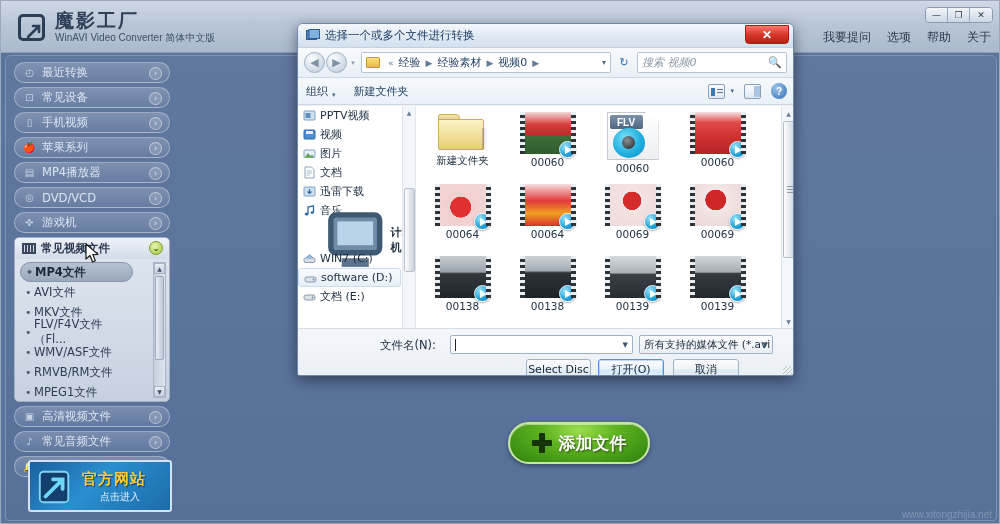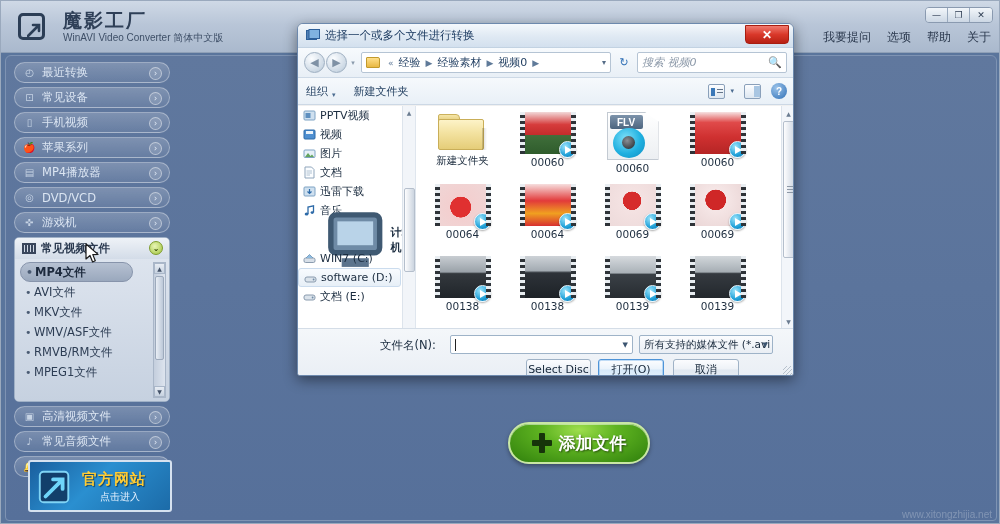--- a/index.html
+++ b/index.html
@@ -17,21 +17,21 @@
     border: 1px solid #9aa9bd;
     overflow: hidden;
   }
 
   
   #app-header {
     position: absolute; left: 0; top: 0; width: 1000px; height: 52px;
     background: linear-gradient(180deg, #cfd9e6 0%, #b9c6d8 45%, #aab9cd 100%);
     border-bottom: 1px solid #8fa0b7;
   }
-  #brand { position: absolute; left: 14px; top: 9px; display: flex; gap: 16px; }
+  #brand { position: absolute; left: 14px; top: 9px; display: flex; align-items: center; gap: 8px; }
   #brand-logo {
     width: 32px; height: 32px; position: relative;
     display: flex; align-items: center; justify-content: center;
   }
   #brand-logo .lg-box {
     width: 27px; height: 27px; border: 3px solid #2c3e56; border-radius: 5px;
     position: relative; background: transparent;
   }
   #brand-logo .lg-arrow {
     position: absolute; left: 6px; top: 6px; width: 16px; height: 16px;
@@ -596,20 +596,21 @@
         <div id="group-video">
           <div id="group-video-header">
             <span class="gv-ico"></span>
             <span>常见视频文件</span>
             <span class="gv-chev">⌄</span>
           </div>
           <div id="group-video-list">
             <div class="sub-item selected">MP4文件</div>
             <div class="sub-item">AVI文件</div>
             <div class="sub-item">MKV文件</div>
+            <div class="sub-item">FLV/F4V文件（Fl...</div>
             <div class="sub-item">WMV/ASF文件</div>
             <div class="sub-item">RMVB/RM文件</div>
             <div class="sub-item">MPEG1文件</div>
 
             <div id="sub-scroll">
               <div class="arw">▲</div>
               <div class="thumb"></div>
               <div class="arw arw-b">▼</div>
             </div>
           </div>

